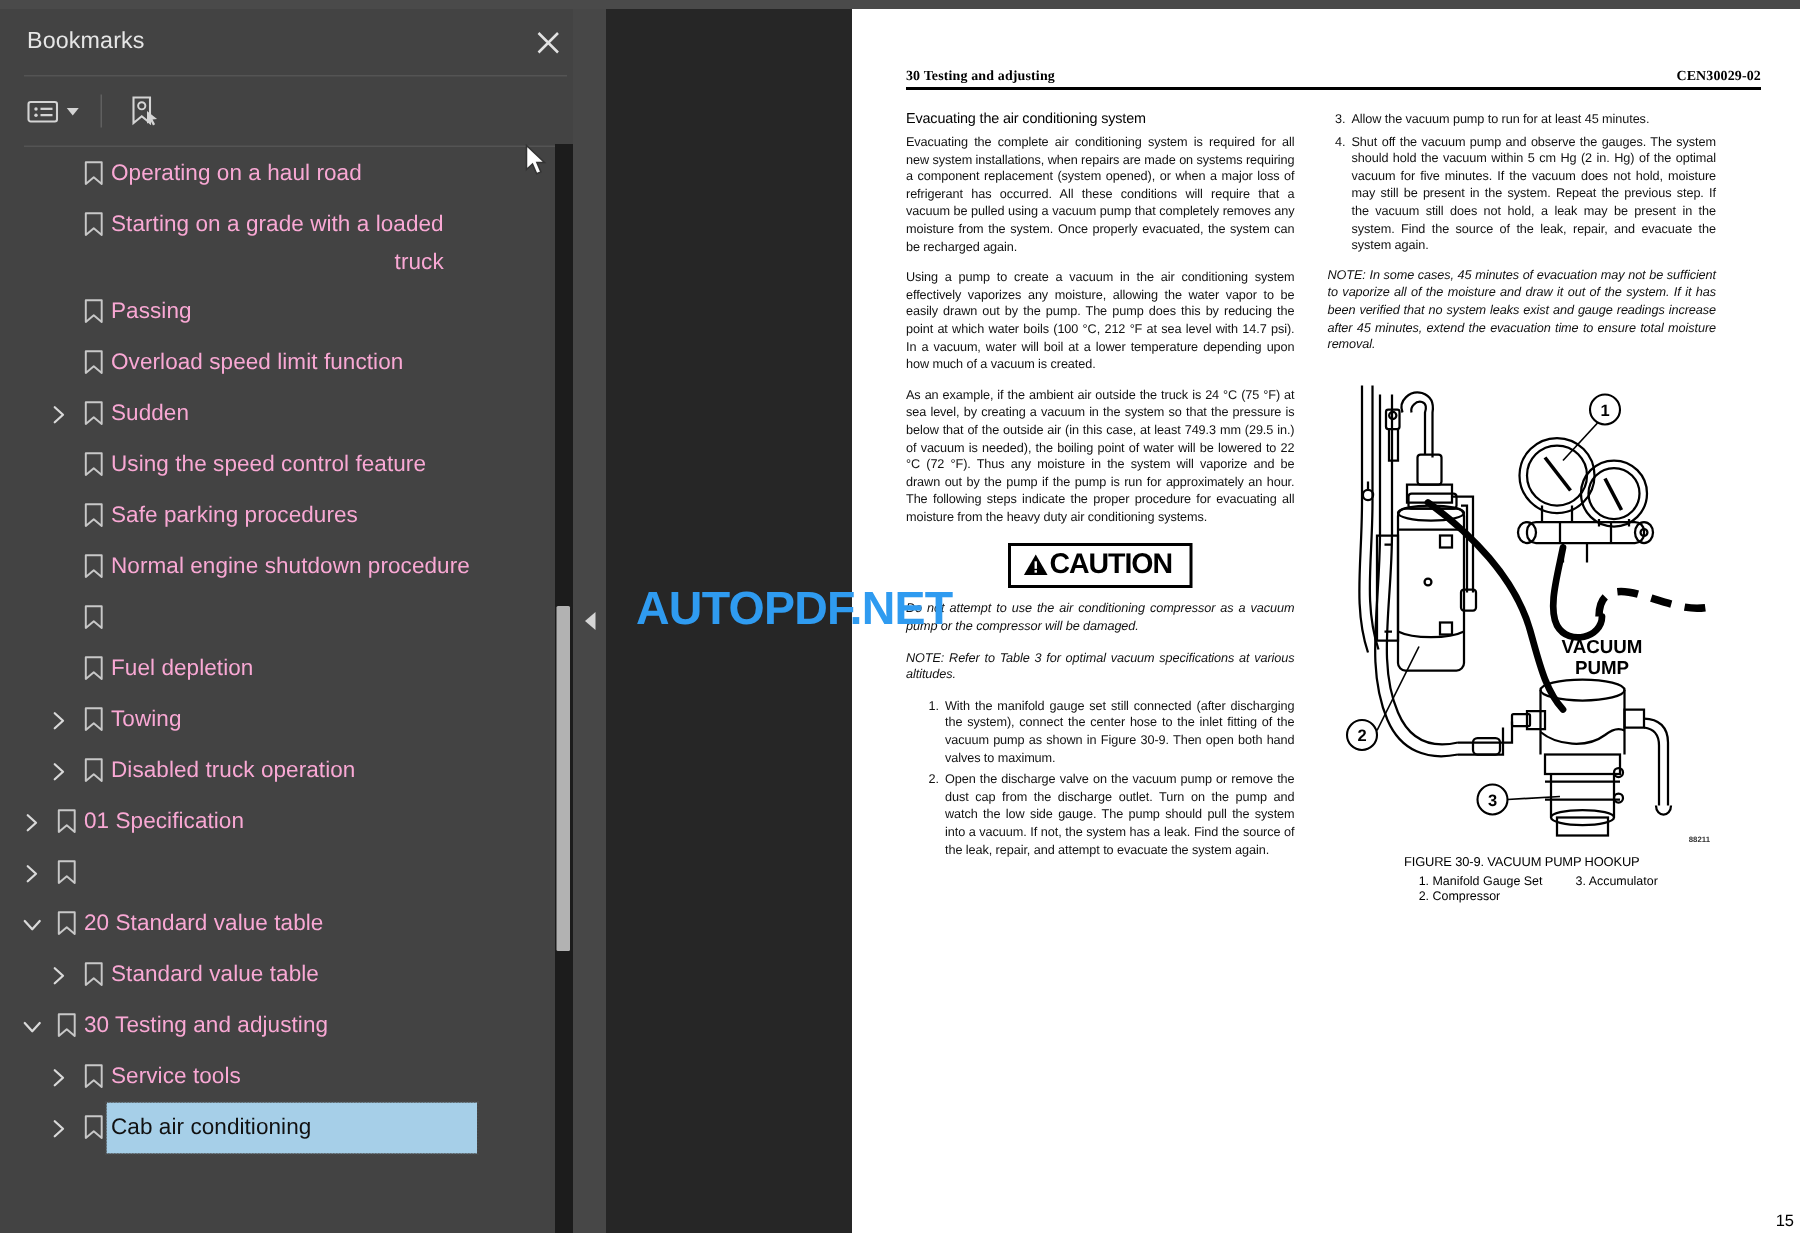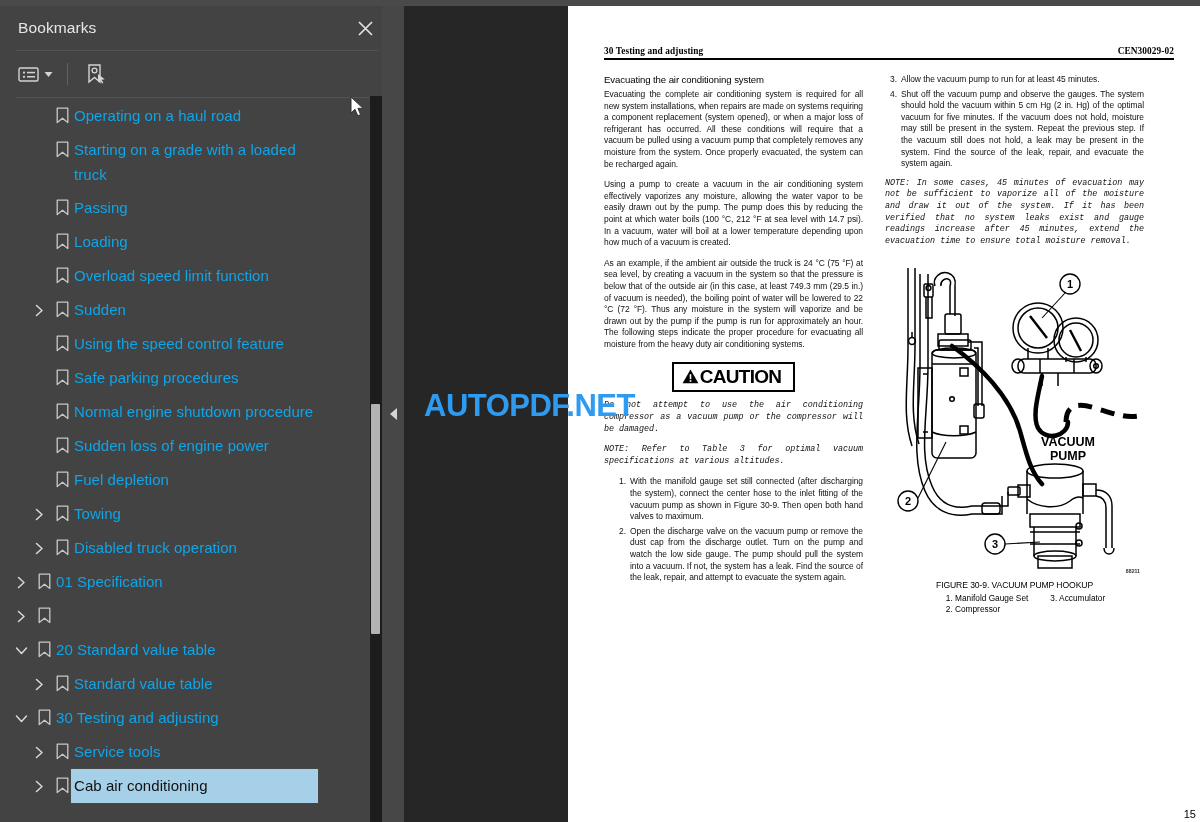--- a/index.html
+++ b/index.html
@@ -33,20 +33,21 @@
 
   
   .bookmarks-panel {
     position: absolute;
     top: 6px; left: 0;
     width: 394px;
     height: 816px;
     background: #434343;
     display: flex;
     flex-direction: column;
+    text-align: right;
   }
 
   .panel-header {
     height: 44px;
     display: flex;
     align-items: center;
     justify-content: space-between;
     padding: 0 16px 0 18px;
     flex: none;
   }
@@ -137,21 +138,21 @@
     width: 24px;
     flex: none;
     display: flex;
     align-items: flex-start;
     justify-content: center;
     padding-top: 8px;
     color: #c8c8c8;
   }
   .tw-label {
     font-size: 15px;
-    color: #0ea5e9;
+    color: #f9a8d4;
     line-height: 34px;
     padding-right: 8px;
     white-space: pre-line;
     letter-spacing: 0.05px;
   }
   .tree-row.wrap2 .tw-label { line-height: 25px; padding-top: 4px; padding-bottom: 4px; }
   .tree-row.wrap2 { min-height: 58px; }
 
   .tree-row.selected .tw-label {
     background: #a6cfe8;
@@ -271,21 +272,21 @@
 
   p.body {
     font-family: "Liberation Sans", sans-serif;
     font-size: 8.45px;
     line-height: 11.6px;
     color: #111;
     text-align: justify;
     margin-bottom: 9px;
     letter-spacing: -0.05px;
   }
-  p.body.ital { font-style: italic; font-family: Liberation Mono, monospace; }
+  p.body.ital { font-style: italic; }
 
   ol.steps {
     list-style: none;
     counter-reset: none;
     margin: 0 0 8px 0;
     padding: 0;
   }
   ol.steps li {
     display: flex;
     font-family: "Liberation Sans", sans-serif;
@@ -480,29 +481,20 @@
             </div>
             <div class="tw-label">Passing</div>
           </div>
           <div class="tree-row lvl1">
             <div class="tw-twisty empty"></div>
             <div class="tw-bm">
               <svg width="13" height="17" viewBox="0 0 13 17">
                 <path d="M1.2,1.2 L11.8,1.2 L11.8,15.6 L6.5,11.2 L1.2,15.6 Z" stroke="currentColor" stroke-width="1.3" fill="none" stroke-linejoin="round"></path>
               </svg>
             </div>
-            <div class="tw-label">Loading</div>
-          </div>
-          <div class="tree-row lvl1">
-            <div class="tw-twisty empty"></div>
-            <div class="tw-bm">
-              <svg width="13" height="17" viewBox="0 0 13 17">
-                <path d="M1.2,1.2 L11.8,1.2 L11.8,15.6 L6.5,11.2 L1.2,15.6 Z" stroke="currentColor" stroke-width="1.3" fill="none" stroke-linejoin="round"></path>
-              </svg>
-            </div>
             <div class="tw-label">Overload speed limit function</div>
           </div>
           <div class="tree-row lvl1">
             <div class="tw-twisty">
               <svg width="11" height="13" viewBox="0 0 11 13">
                 <path d="M2.5,1.5 L8,6.5 L2.5,11.5" stroke="currentColor" stroke-width="1.5" fill="none" stroke-linecap="round" stroke-linejoin="round"></path>
               </svg>
             </div>
             <div class="tw-bm">
               <svg width="13" height="17" viewBox="0 0 13 17">
@@ -538,21 +530,20 @@
             </div>
             <div class="tw-label">Normal engine shutdown procedure</div>
           </div>
           <div class="tree-row lvl1">
             <div class="tw-twisty empty"></div>
             <div class="tw-bm">
               <svg width="13" height="17" viewBox="0 0 13 17">
                 <path d="M1.2,1.2 L11.8,1.2 L11.8,15.6 L6.5,11.2 L1.2,15.6 Z" stroke="currentColor" stroke-width="1.3" fill="none" stroke-linejoin="round"></path>
               </svg>
             </div>
-            <div class="tw-label">Sudden loss of engine power</div>
           </div>
           <div class="tree-row lvl1">
             <div class="tw-twisty empty"></div>
             <div class="tw-bm">
               <svg width="13" height="17" viewBox="0 0 13 17">
                 <path d="M1.2,1.2 L11.8,1.2 L11.8,15.6 L6.5,11.2 L1.2,15.6 Z" stroke="currentColor" stroke-width="1.3" fill="none" stroke-linejoin="round"></path>
               </svg>
             </div>
             <div class="tw-label">Fuel depletion</div>
           </div>

